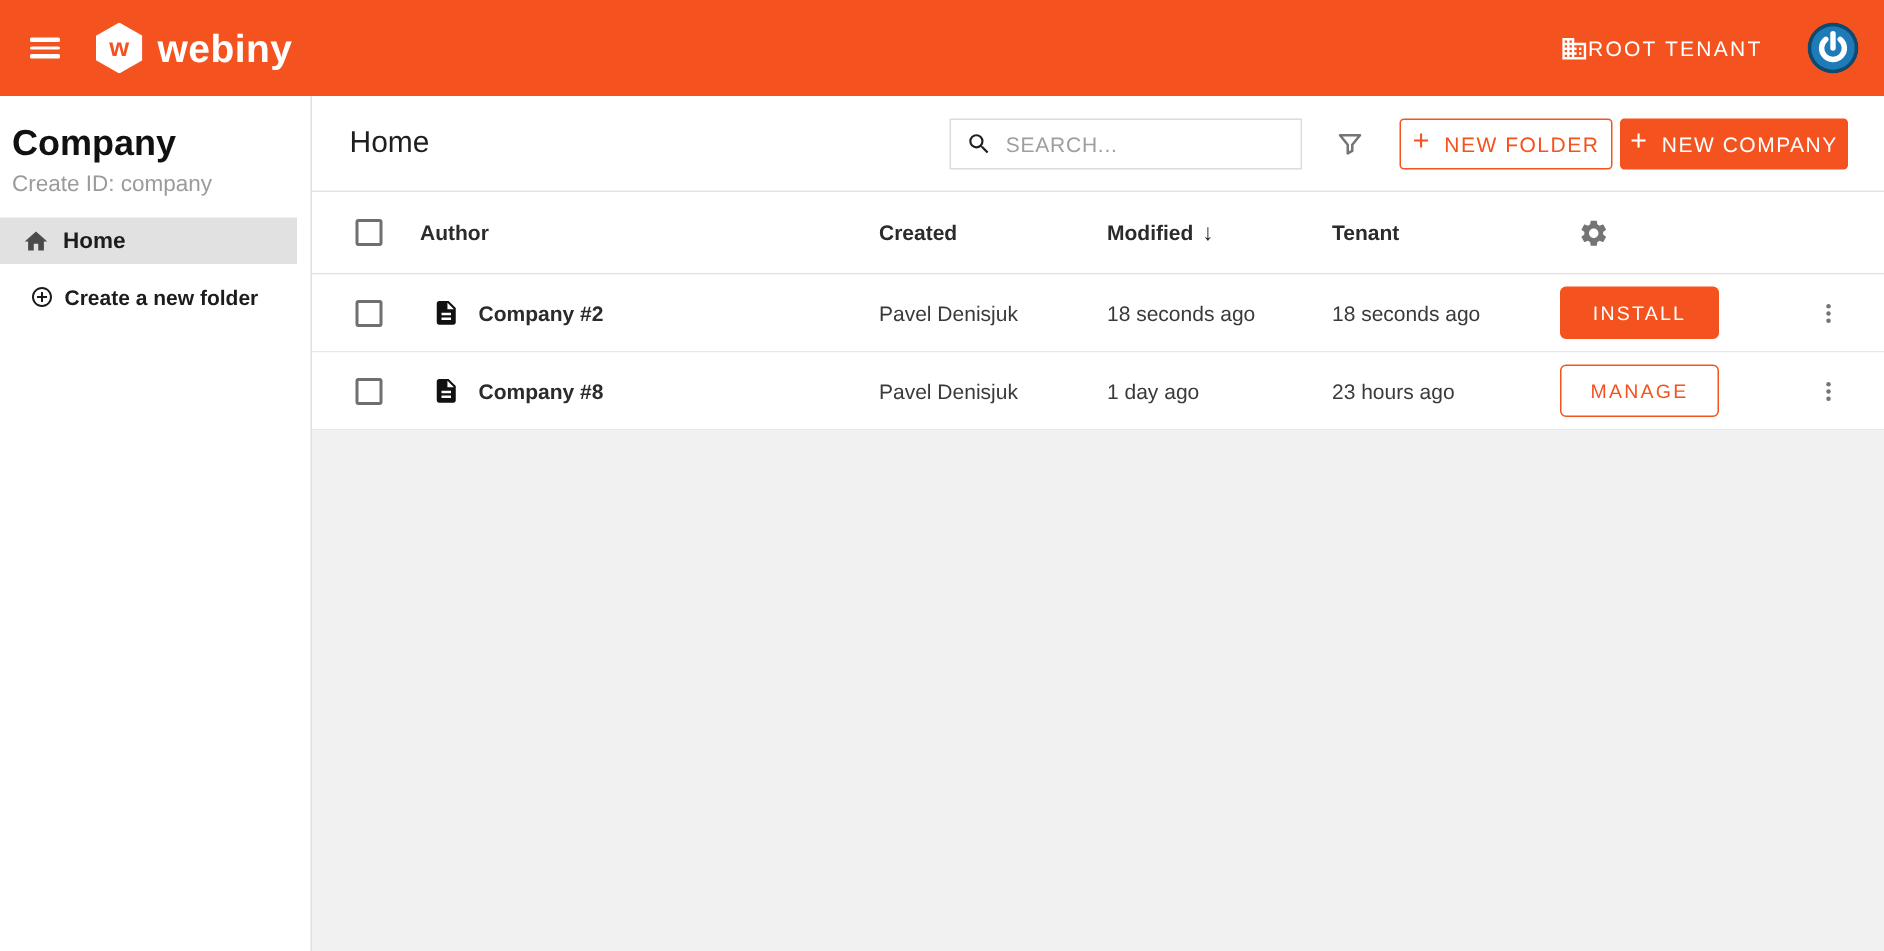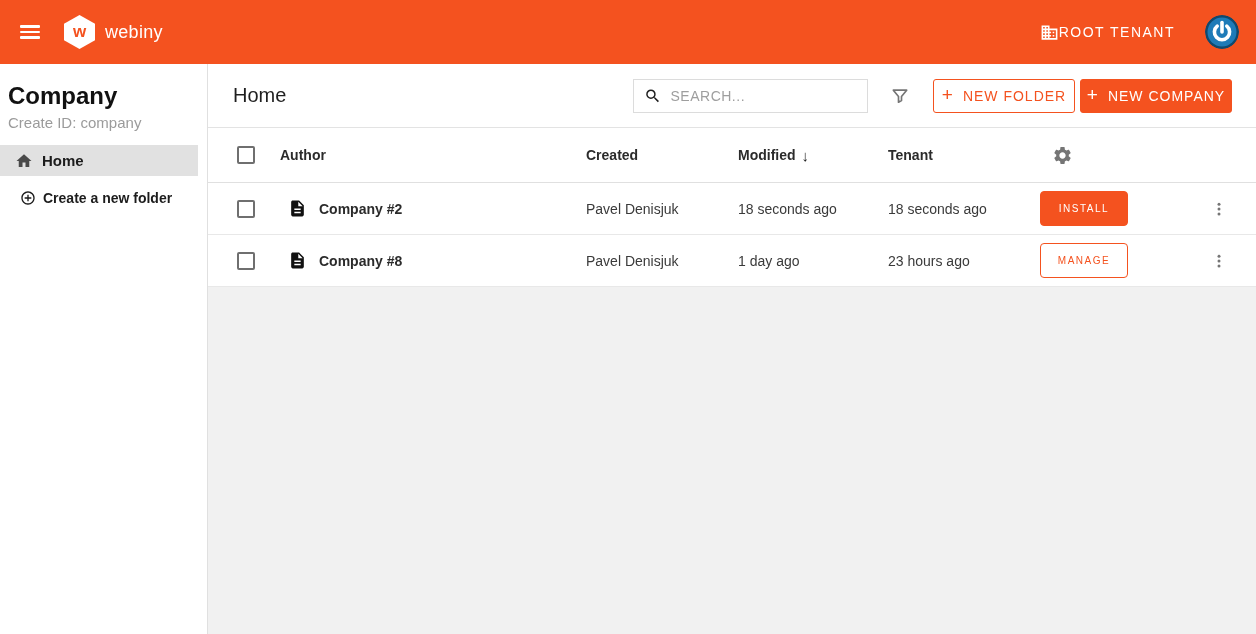--- a/index.html
+++ b/index.html
@@ -16,21 +16,21 @@
   }
   .hamburger { width:20px; display:flex; flex-direction:column; gap:3px; cursor:pointer; }
   .hamburger span { display:block; height:2.5px; background:#fff; border-radius:1px; }
   .logo { display:flex; align-items:center; gap:10px; margin-left:24px; cursor:pointer; }
   .hex {
     width:31px; height:34px; background:#fff;
     clip-path:polygon(50% 0,100% 26%,100% 74%,50% 100%,0 74%,0 26%);
     display:flex; align-items:center; justify-content:center;
   }
   .hex b { color:#F4521F; font-size:17px; font-weight:700; }
-  .wordmark { color:#fff; font-size:18px; font-weight:400; letter-spacing:.3px; }
+  .wordmark { color:#fff; font-size:26px; font-weight:700; letter-spacing:.3px; }
   .topbar-spacer { flex:1; }
   .tenant { display:flex; align-items:center; margin-right:30px; cursor:pointer; }
   .tenant-label { color:#fff; font-size:14px; font-weight:500; letter-spacing:1.5px; }
   .avatar { width:34px; height:34px; border-radius:50%; margin-right:17px; cursor:pointer; display:block; }
 
   
   .app-body { display:flex; height:570px; }
 
   
   .sidebar {
@@ -93,22 +93,22 @@
     background:#fff; cursor:pointer;
   }
   .th { font-size:14px; font-weight:600; color:#2b2b2b; display:flex; align-items:center; gap:6px; cursor:pointer; }
   .cell-name { display:flex; align-items:center; gap:12px; padding-left:8px;text-align:center; }
   .name-text { font-size:14px; font-weight:600; color:#2b2b2b; }
   .cell-text { font-size:14px; color:#3a3a3a; }
   .sort-arrow { font-size:15px; font-weight:700; color:#1f1f1f; }
   .cell-actions { display:flex; padding-left:12px; }
   .icon-btn { cursor:pointer; display:flex; }
   .tenant-btn {
-    width:88px; height:35px; border-radius:4px; font-family:inherit;
-    font-size:10px; letter-spacing:1.5px; font-weight:400; cursor:pointer;
+    width:106px; height:35px; border-radius:4px; font-family:inherit;
+    font-size:13px; letter-spacing:1.5px; font-weight:400; cursor:pointer;
     display:flex; align-items:center; justify-content:center;
   }
   .tenant-filled { background:#F4521F; border:1px solid #F4521F; color:#fff; }
   .tenant-outline { background:#fff; border:1px solid #F4521F; color:#F4521F; }
 </style>
 </head>
 <body>
 
 <header class="topbar">
   <div class="hamburger">

